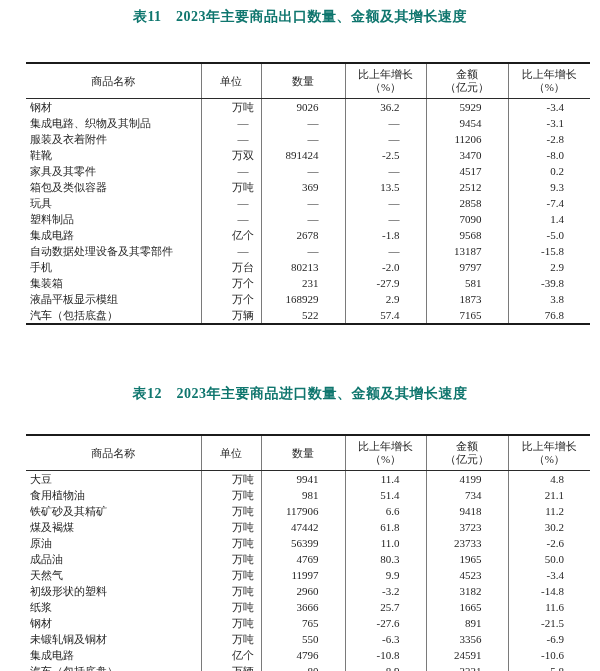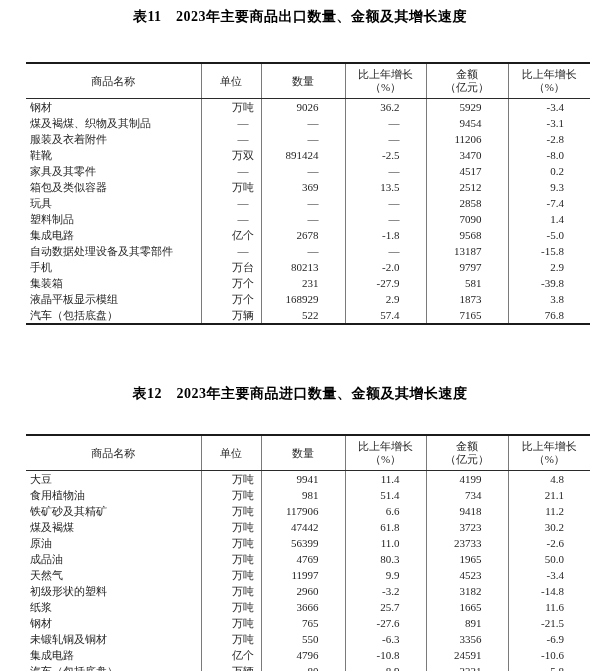--- a/index.html
+++ b/index.html
@@ -12,21 +12,21 @@
     background: #ffffff;
     font-family: "Liberation Serif", "DejaVu Serif", serif;
     color: #1f1f1f;
     overflow: hidden;
   }
   .tbl-title {
     font-size: 14px;
     font-weight: bold;
     text-align: center;
     margin: 0;
-    color: #000000;
+    color: #0f766e;
     letter-spacing: 0.5px;
     line-height: 17px;
   }
   .title-1 { padding-top: 8px; }
   .title-2 { margin-top: 60px; text-align: center; }
   table.stat-table {
     border-collapse: collapse;
     table-layout: fixed;
     width: 564px;
     margin-left: 26px;
@@ -106,21 +106,21 @@
       <tbody>
           <tr>
             <td class="c-name">钢材</td>
             <td class="c-unit">万吨</td>
             <td class="c-num">9026</td>
             <td class="c-num">36.2</td>
             <td class="c-num">5929</td>
             <td class="c-num">-3.4</td>
           </tr>
           <tr>
-            <td class="c-name">煤及褐煤、织物及其制品</td>
+            <td class="c-name">集成电路、织物及其制品</td>
             <td class="c-unit">—</td>
             <td class="c-num">—</td>
             <td class="c-num">—</td>
             <td class="c-num">9454</td>
             <td class="c-num">-3.1</td>
           </tr>
           <tr>
             <td class="c-name">服装及衣着附件</td>
             <td class="c-unit">—</td>
             <td class="c-num">—</td>

